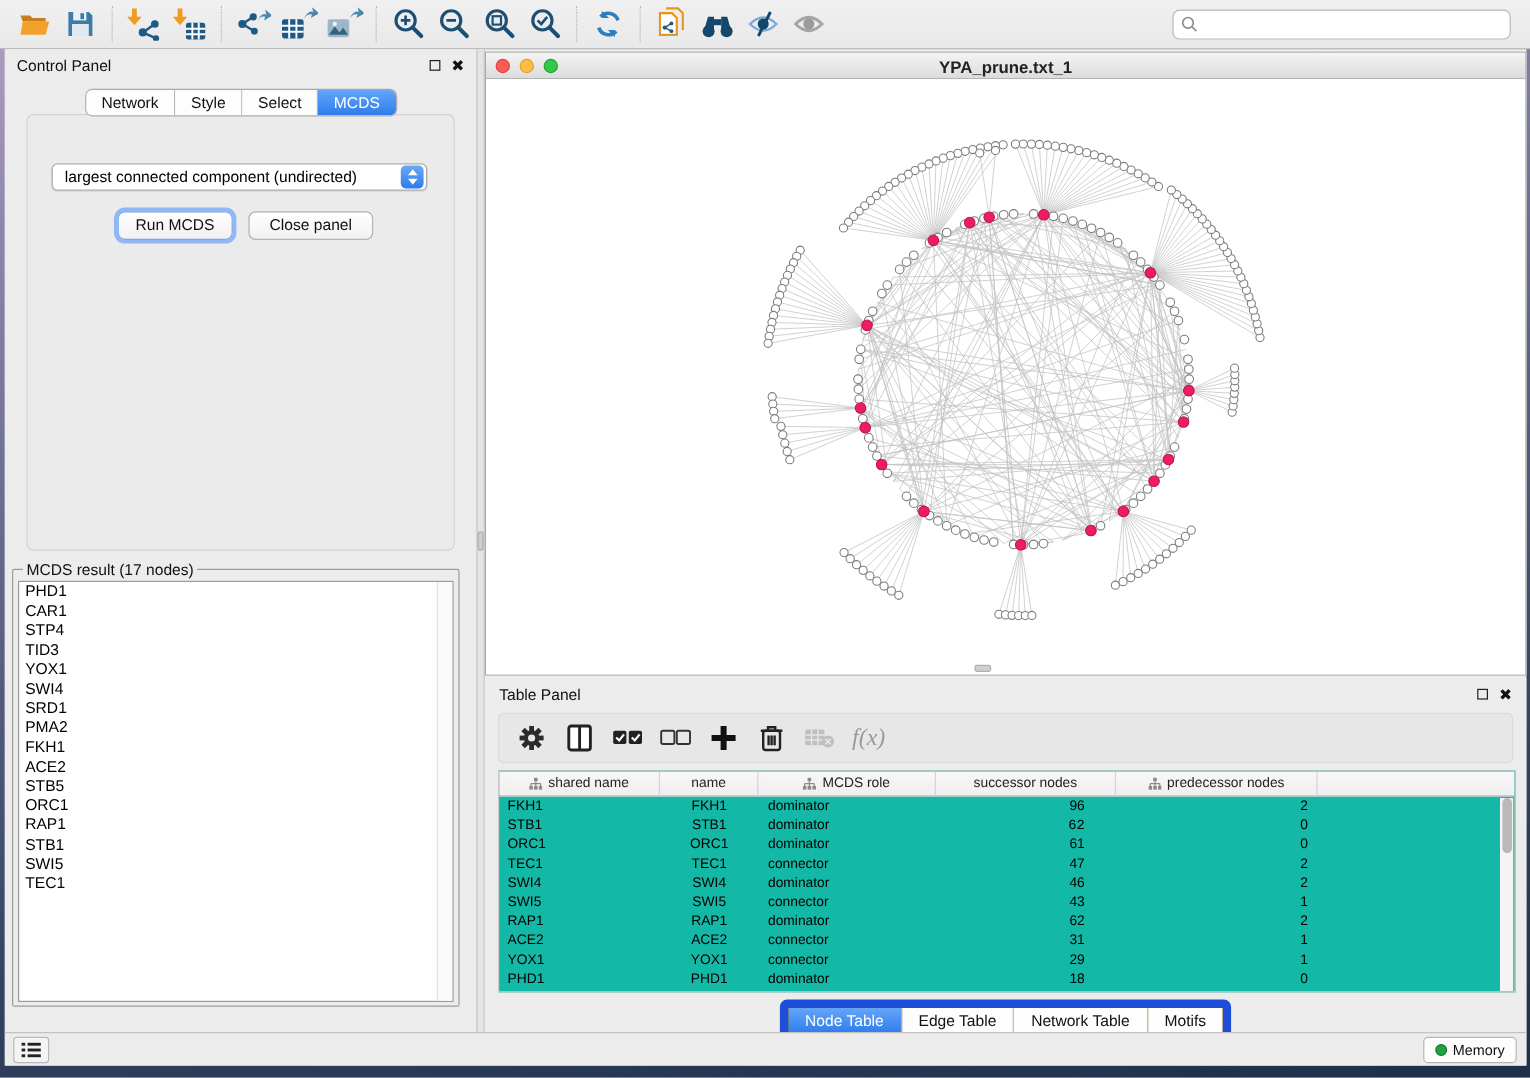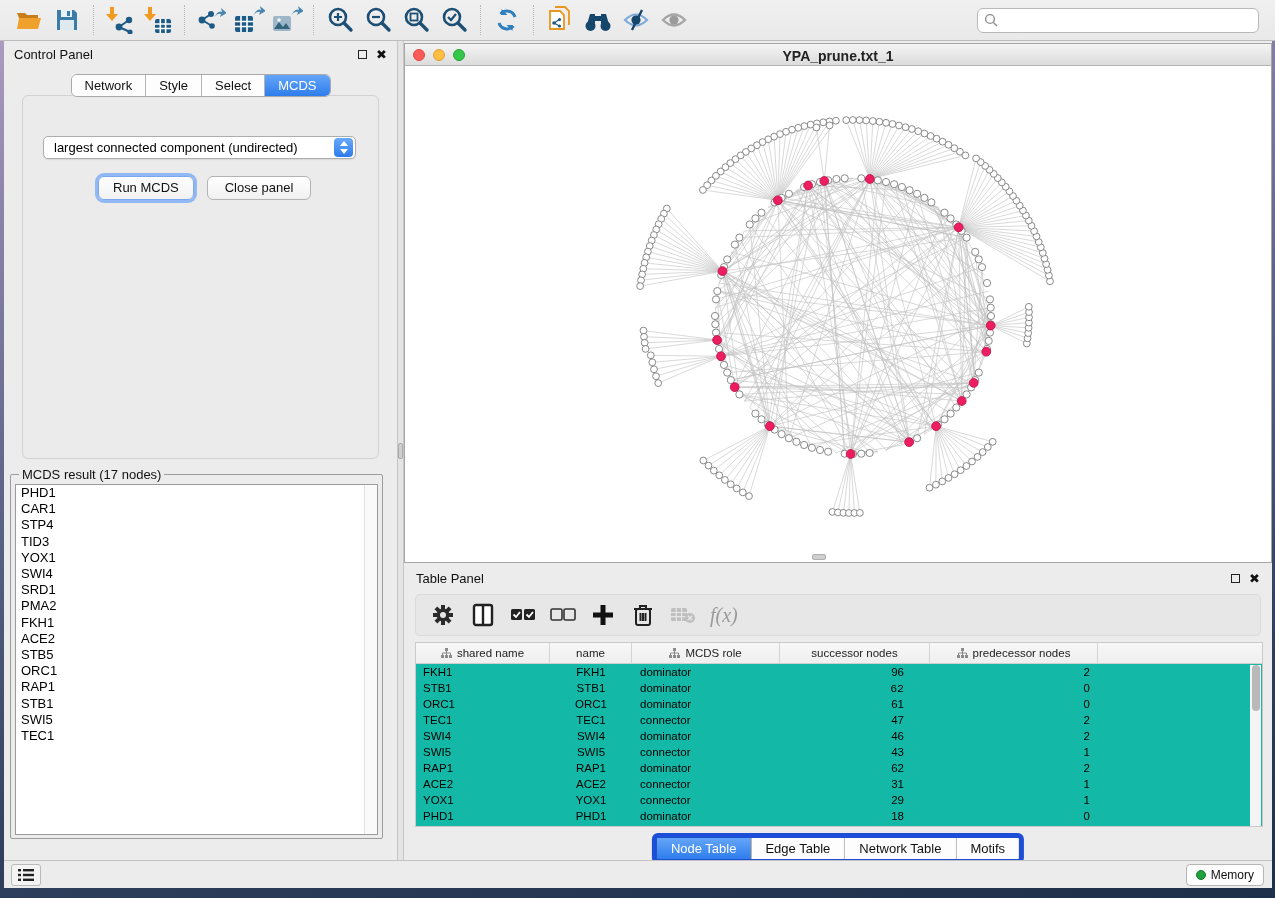--- a/index.html
+++ b/index.html
@@ -75,21 +75,21 @@
   .fx-label { font-family:"Liberation Serif","DejaVu Serif",serif; font-style:italic; font-size:20px; color:#9a9a9a; }
   .grid-table { position:absolute; left:11px; top:77px; width:848px; height:185px; background:#14b8a6; border:1px solid #c9c9c9; overflow:hidden; }
   .gt-header { display:flex; height:21px; background:linear-gradient(#f7f7f7,#efefef); border-bottom:1px solid #cfcfcf; }
   .gt-hcell { display:flex; align-items:center; justify-content:center; gap:5px; border-right:1px solid #d4d4d4; font-size:11.5px; color:#222; }
   .gt-hcell:last-child { border-right:none; }
   .gt-row { display:flex; height:16px; align-items:center; }
   .gt-cell { font-size:11.5px; color:#000; white-space:nowrap; overflow:hidden; }
   .num { text-align:right; }
   .gt-scroll { position:absolute; right:1px; top:22px; width:11px; height:161px; background:#f4f4f4; }
   .gt-thumb { position:absolute; left:1.5px; top:0px; width:8px; height:46px; background:#b9b9b9; border-radius:4px; }
-  .tp-tabs { position:absolute; left:50%; transform:translateX(-50%); top:268px; display:flex; background:#a16207; border:5px solid #1d4ed8; border-radius:6px; overflow:hidden; }
+  .tp-tabs { position:absolute; left:50%; transform:translateX(-50%); top:268px; display:flex; background:#a16207; border:7px solid #1d4ed8; border-radius:6px; overflow:hidden; }
   .tp-tab { padding:3px 14px; font-size:13px; color:#111; border-right:1px solid #b6b6b6; background:#fdfdfd; }
   .tp-tab:last-child { border-right:none; }
   .tp-tab.active { background:linear-gradient(#64a5f8,#2e7ded); color:#fff; }
   
   .status-bar { position:absolute; left:0; bottom:0; width:1268px; height:28px; background:#ececec; border-top:1px solid #c2c2c2; }
   .list-btn { position:absolute; left:7px; top:3px; width:30px; height:22px; background:#f4f4f4; border:1px solid #b9b9b9; border-radius:3px; display:flex; align-items:center; justify-content:center; }
   .memory-btn { position:absolute; right:8px; top:3px; height:22px; background:#fdfdfd; border:1px solid #b5b5b5; border-radius:4px; display:flex; align-items:center; gap:5px; padding:0 9px; font-size:12px; color:#111; }
   .mem-dot { width:10px; height:10px; border-radius:50%; background:#1fa13c; border:1px solid #157a2c; }
   svg { display:block; }
 </style>

